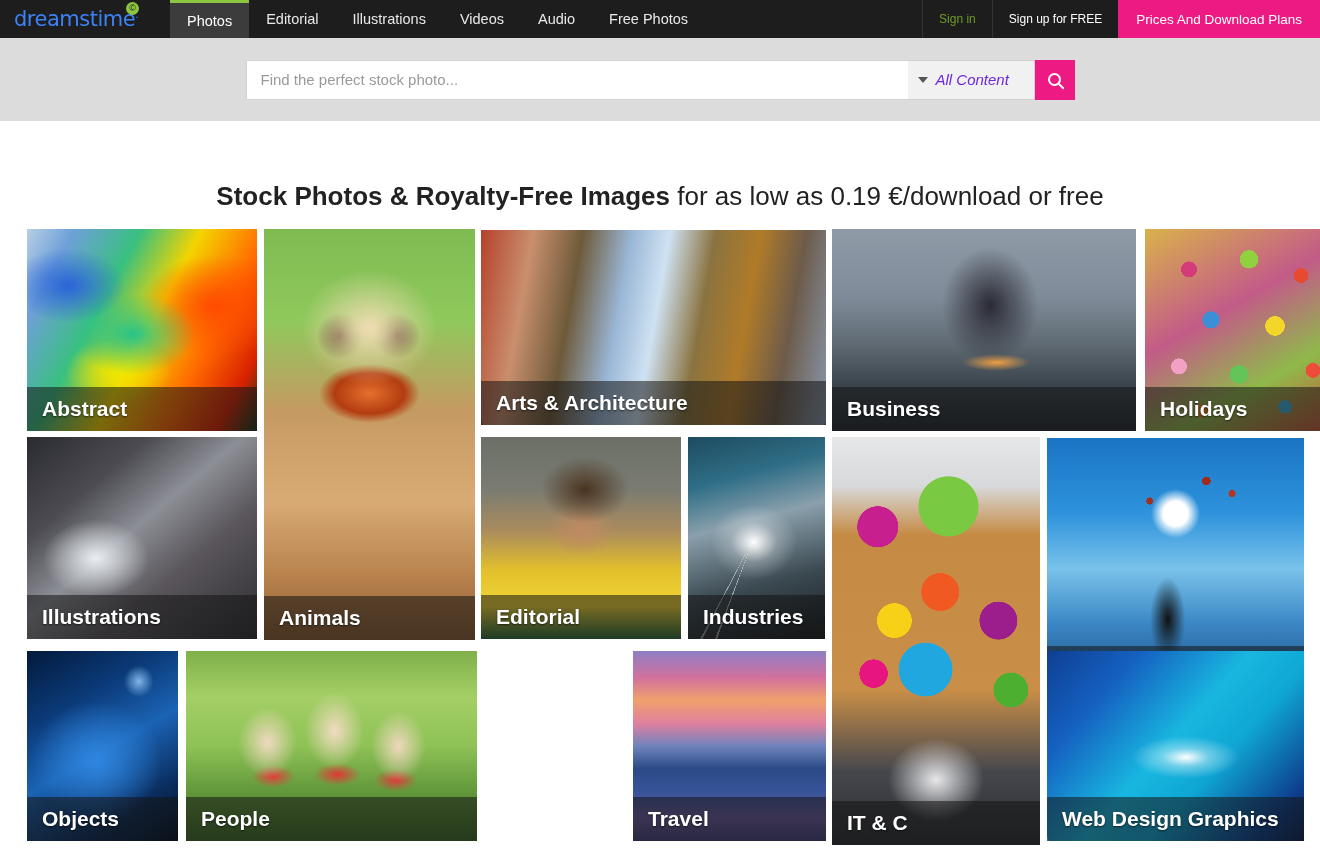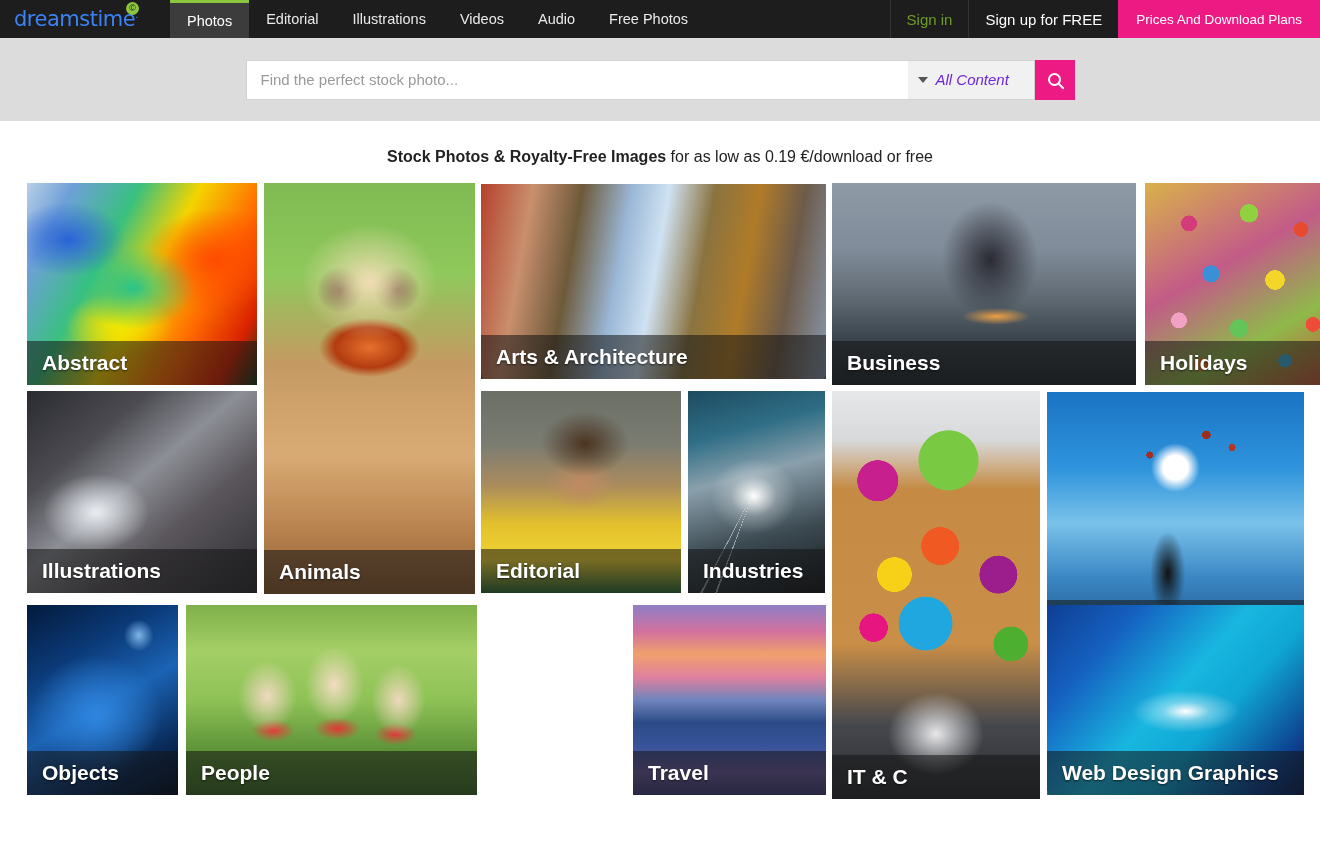--- a/index.html
+++ b/index.html
@@ -56,21 +56,21 @@
     border-top: 3px solid #8cc63e;
     color: #ffffff;
   }
   .nav-right {
     margin-left: auto;
     display: flex; align-items: stretch;
   }
   .nav-right .sep {
     display: flex; align-items: center;
     padding: 0 16px;
-    font-size: 15px;
+    font-size: 12px;
     color: #ffffff;
     cursor: pointer;
     border-left: 1px solid #333;
     white-space: nowrap;
   }
   .nav-right .signin { color: #6f9c22; }
   .nav-right .plans {
     background: #ec1a82;
     color: #ffffff;
     padding: 0 18px;
@@ -145,22 +145,22 @@
     width: 2.4px; height: 8px;
     background: #fff;
     right: -3px; bottom: -6px;
     transform: rotate(-45deg);
     border-radius: 2px;
   }
 
   
   .heading {
     text-align: center;
-    padding-top: 27px;
-    font-size: 16px;
+    padding-top: 60px;
+    font-size: 26px;
     color: #222;
     font-family: "Liberation Sans", sans-serif;
   }
   .heading b { font-weight: bold; }
   .heading span { font-weight: normal; }
 
   
   .grid {
     position: relative;
     width: 1320px;

